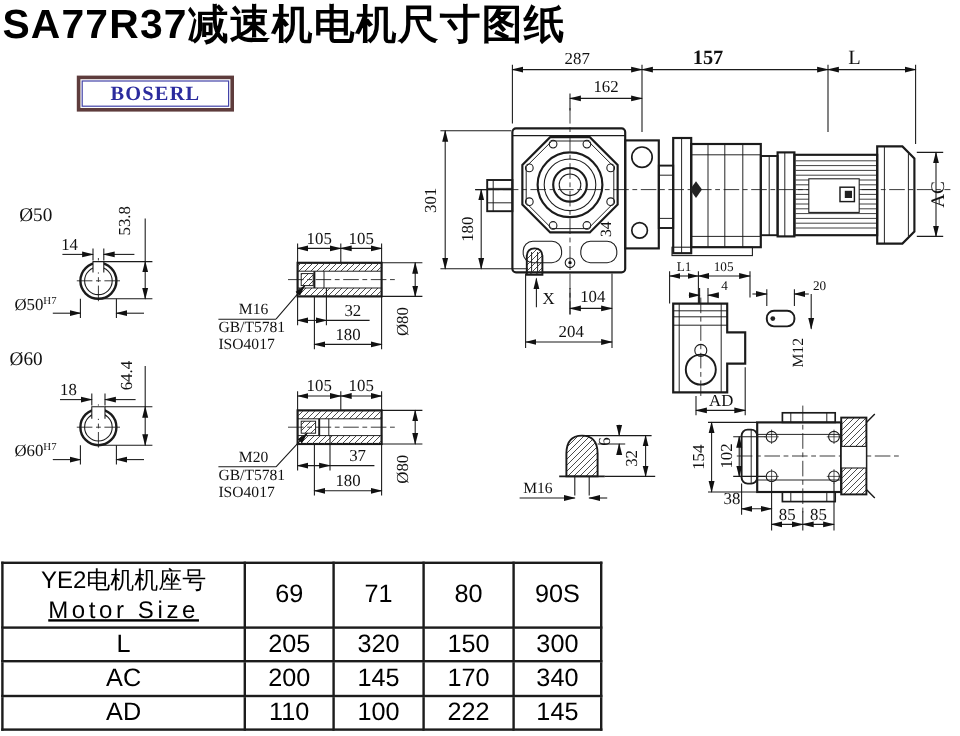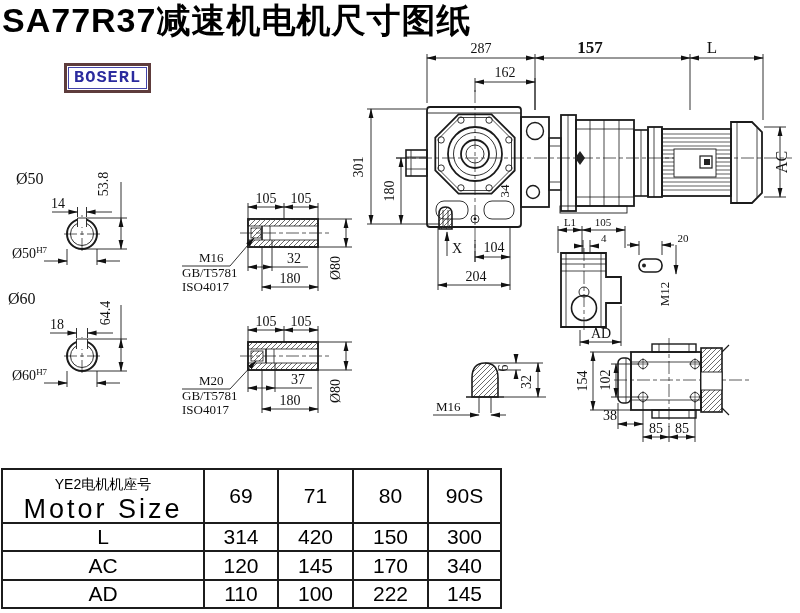--- a/index.html
+++ b/index.html
@@ -1,29 +1,29 @@
 <!DOCTYPE html>
 <html><head>
 <meta charset="utf-8">
 <style>
   html,body{margin:0;padding:0;background:#fff;}
   .page{position:relative;width:800px;height:613px;background:#fff;overflow:hidden;
         font-family:"Liberation Sans",sans-serif;color:#111;}
   .title{position:absolute;left:2px;top:-2px;margin:0;font-size:34px;font-weight:bold;
          letter-spacing:1px;color:#000;white-space:nowrap;}
   .logo{position:absolute;left:64px;top:63px;border:3px solid #5e3c3c;background:#fff;padding:1px;}
-  .logo-inner{border:1px solid #4343a8;padding:0 5px;font-family:Liberation Mono, monospace;
+  .logo-inner{border:1px solid #4343a8;padding:0 23px;font-family:Liberation Serif, serif;
               font-weight:bold;font-size:17px;color:#2b2b9e;letter-spacing:1px;line-height:20px;}
   svg{position:absolute;left:0;top:0;}
   svg text{font-family:"Liberation Serif",serif;fill:#111;}
   .d{font-size:14px;} .ds{font-size:11px;} .dl{font-size:13px;}
   table.dims{position:absolute;left:1px;top:468px;border-collapse:collapse;table-layout:fixed;}
   table.dims td{border:2px solid #1c1c1c;text-align:center;vertical-align:middle;
                 font-size:21px;color:#000;padding:0;}
-  .hd-cn{font-size:14px;line-height:25px;} .hd-en{font-size:27px;letter-spacing:3px;line-height:24px;}
+  .hd-cn{font-size:20px;line-height:25px;} .hd-en{font-size:20px;letter-spacing:3px;line-height:24px;text-decoration:underline;}
 </style>
 </head>
 <body>
 
 <div class="page">
 
   <h1 class="title">SA77R37减速机电机尺寸图纸</h1>
   <div class="logo">
     <div class="logo-inner">BOSERL</div>
   </div>
@@ -334,28 +334,28 @@
         <div class="hd-cn">YE2电机机座号</div>
         <div class="hd-en">Motor Size</div>
       </td>
       <td>69</td>
       <td>71</td>
       <td>80</td>
       <td>90S</td>
     </tr>
     <tr style="height:28px">
       <td>L</td>
-      <td>314</td>
-      <td>420</td>
+      <td>205</td>
+      <td>320</td>
       <td>150</td>
       <td>300</td>
     </tr>
     <tr style="height:29px">
       <td>AC</td>
-      <td>120</td>
+      <td>200</td>
       <td>145</td>
       <td>170</td>
       <td>340</td>
     </tr>
     <tr style="height:28px">
       <td>AD</td>
       <td>110</td>
       <td>100</td>
       <td>222</td>
       <td>145</td>

